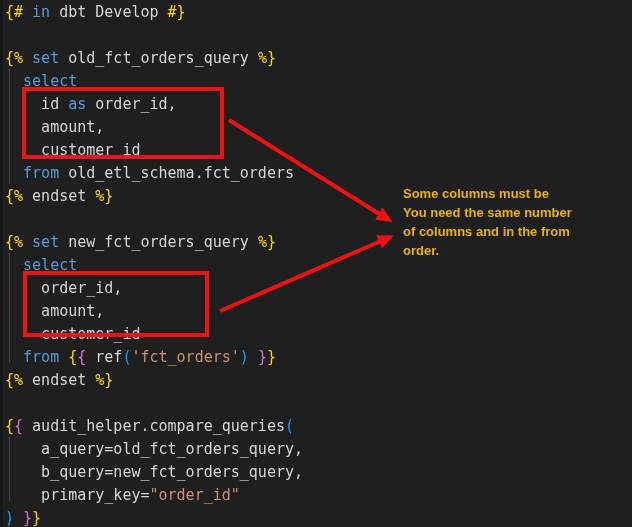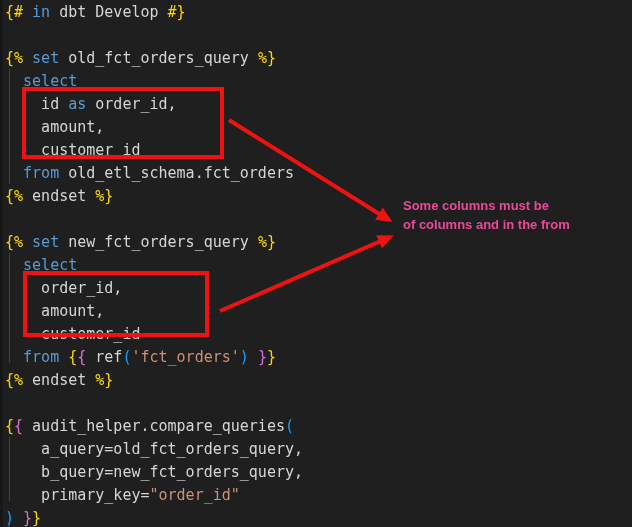--- a/index.html
+++ b/index.html
@@ -59,18 +59,20 @@
       <marker id="ah" markerWidth="4" markerHeight="3.6" refX="3" refY="1.8" orient="auto" markerUnits="strokeWidth">
         <path d="M0,0 L4,1.8 L0,3.6 Z" fill="var(--red,#ee1212)"></path>
       </marker>
     </defs>
     <rect x="24" y="89" width="198" height="68" fill="none" stroke="var(--red,#ee1212)" stroke-width="4"></rect>
     <rect x="25" y="273" width="182" height="62" fill="none" stroke="var(--red,#ee1212)" stroke-width="4"></rect>
     <line x1="229" y1="120" x2="389" y2="220" stroke="var(--red,#ee1212)" stroke-width="4" marker-end="url(#ah)"></line>
     <line x1="220" y1="311" x2="390" y2="237" stroke="var(--red,#ee1212)" stroke-width="4" marker-end="url(#ah)"></line>
   </svg>
 
-  <div class="note" id="note" style="color: #ec4899; margin-top: 12px;">
+  <div class="note" id="note" style="color: #eab308;">
       <div>Some columns must be</div>
+      <div>You need the same number</div>
       <div>of columns and in the from</div>
+      <div>order.</div>
     </div>
 
 </div>
 
 </body></html>

